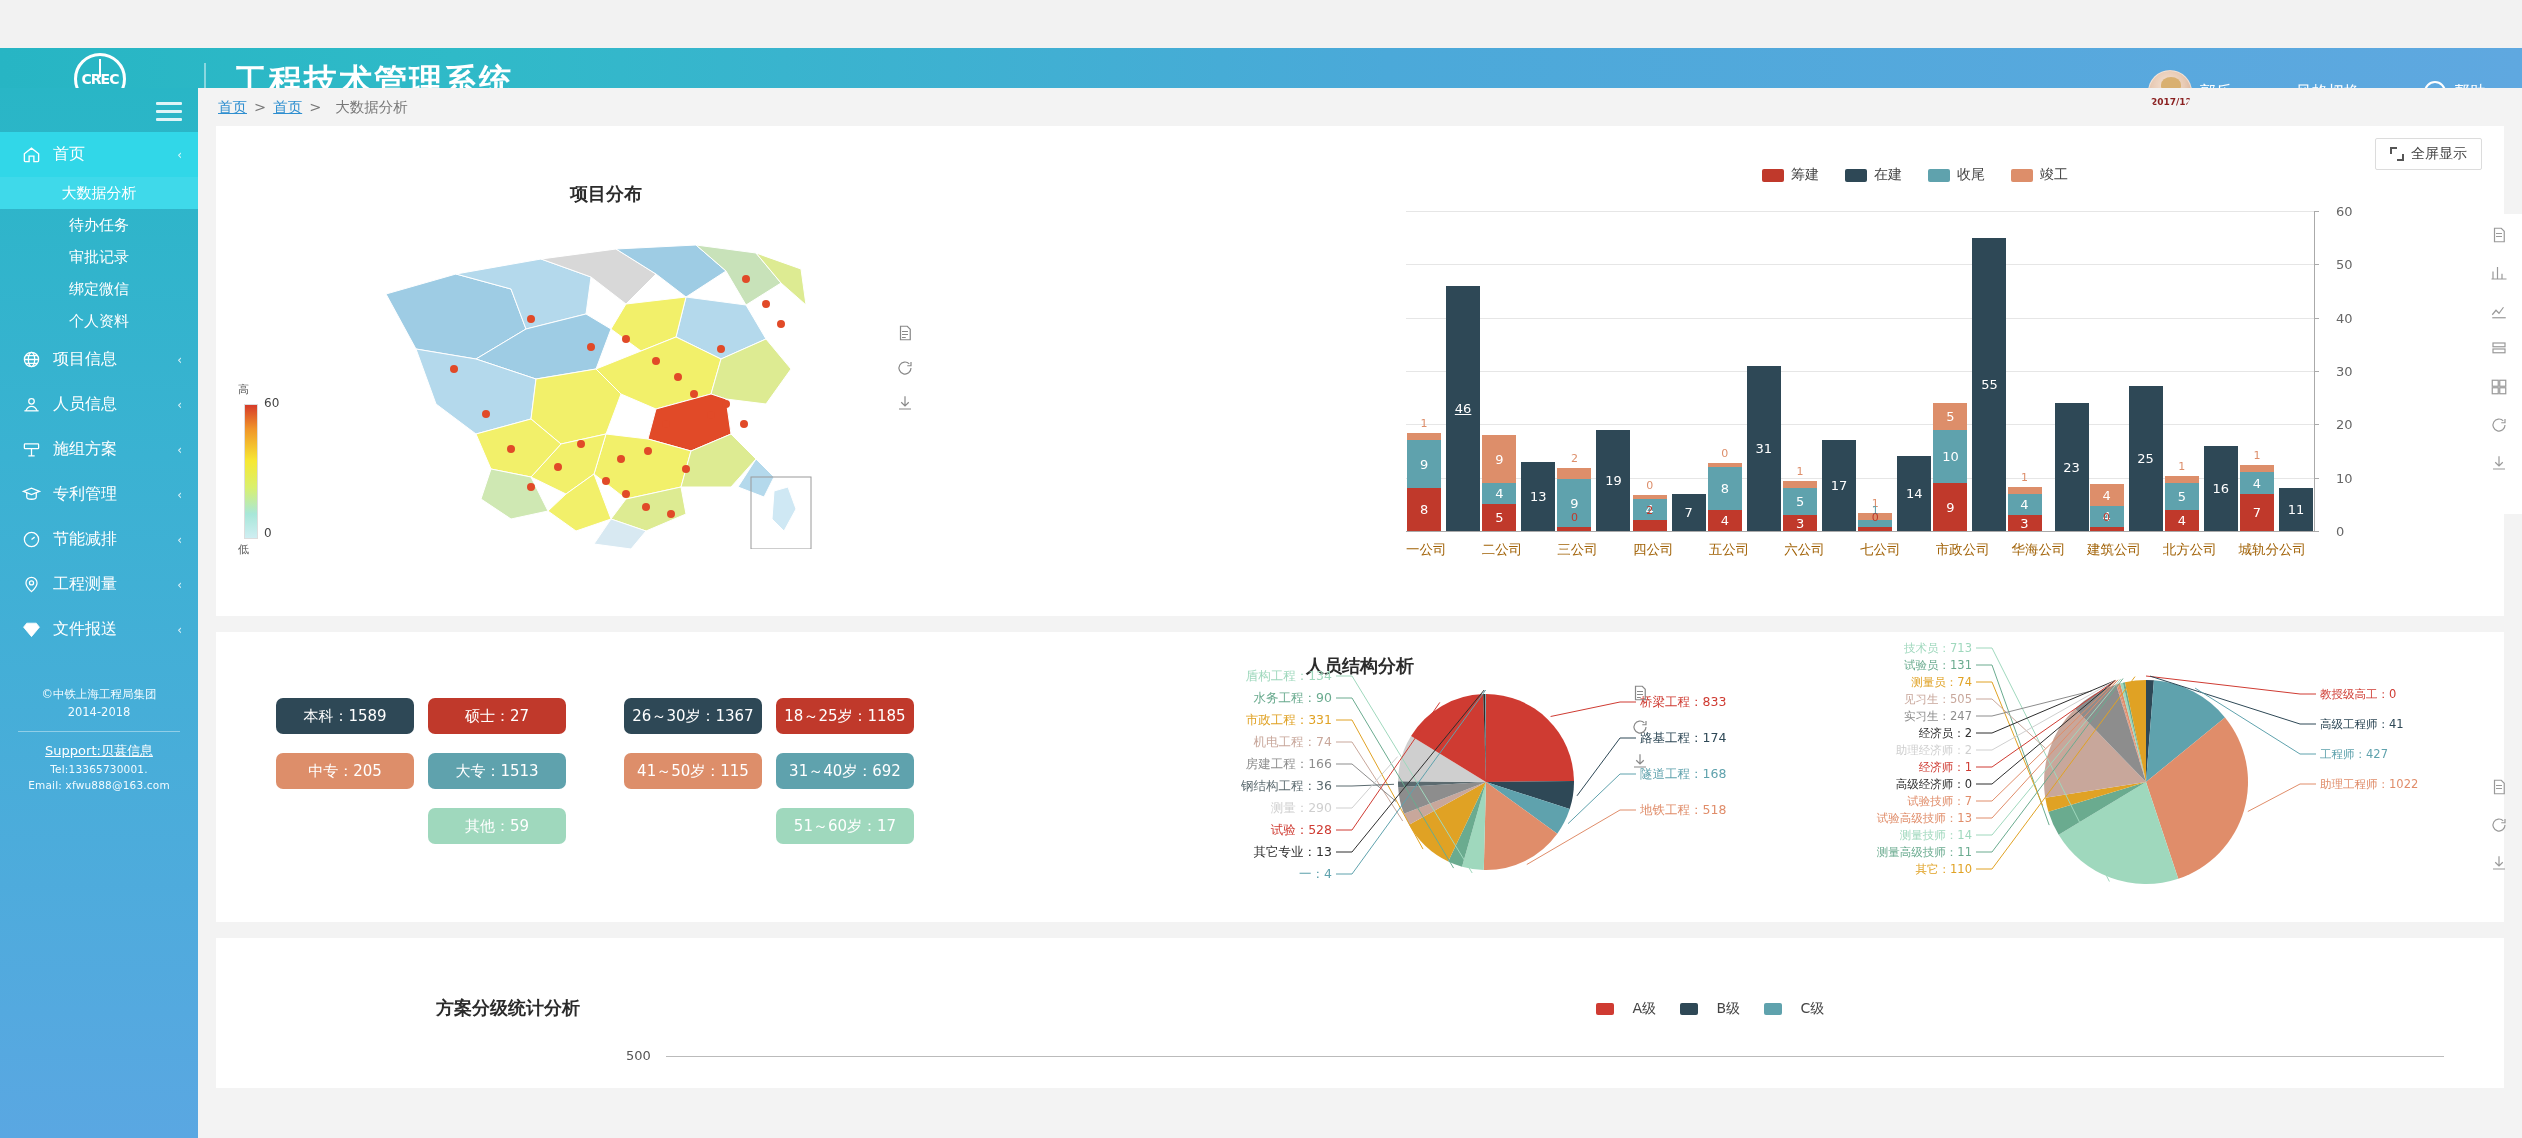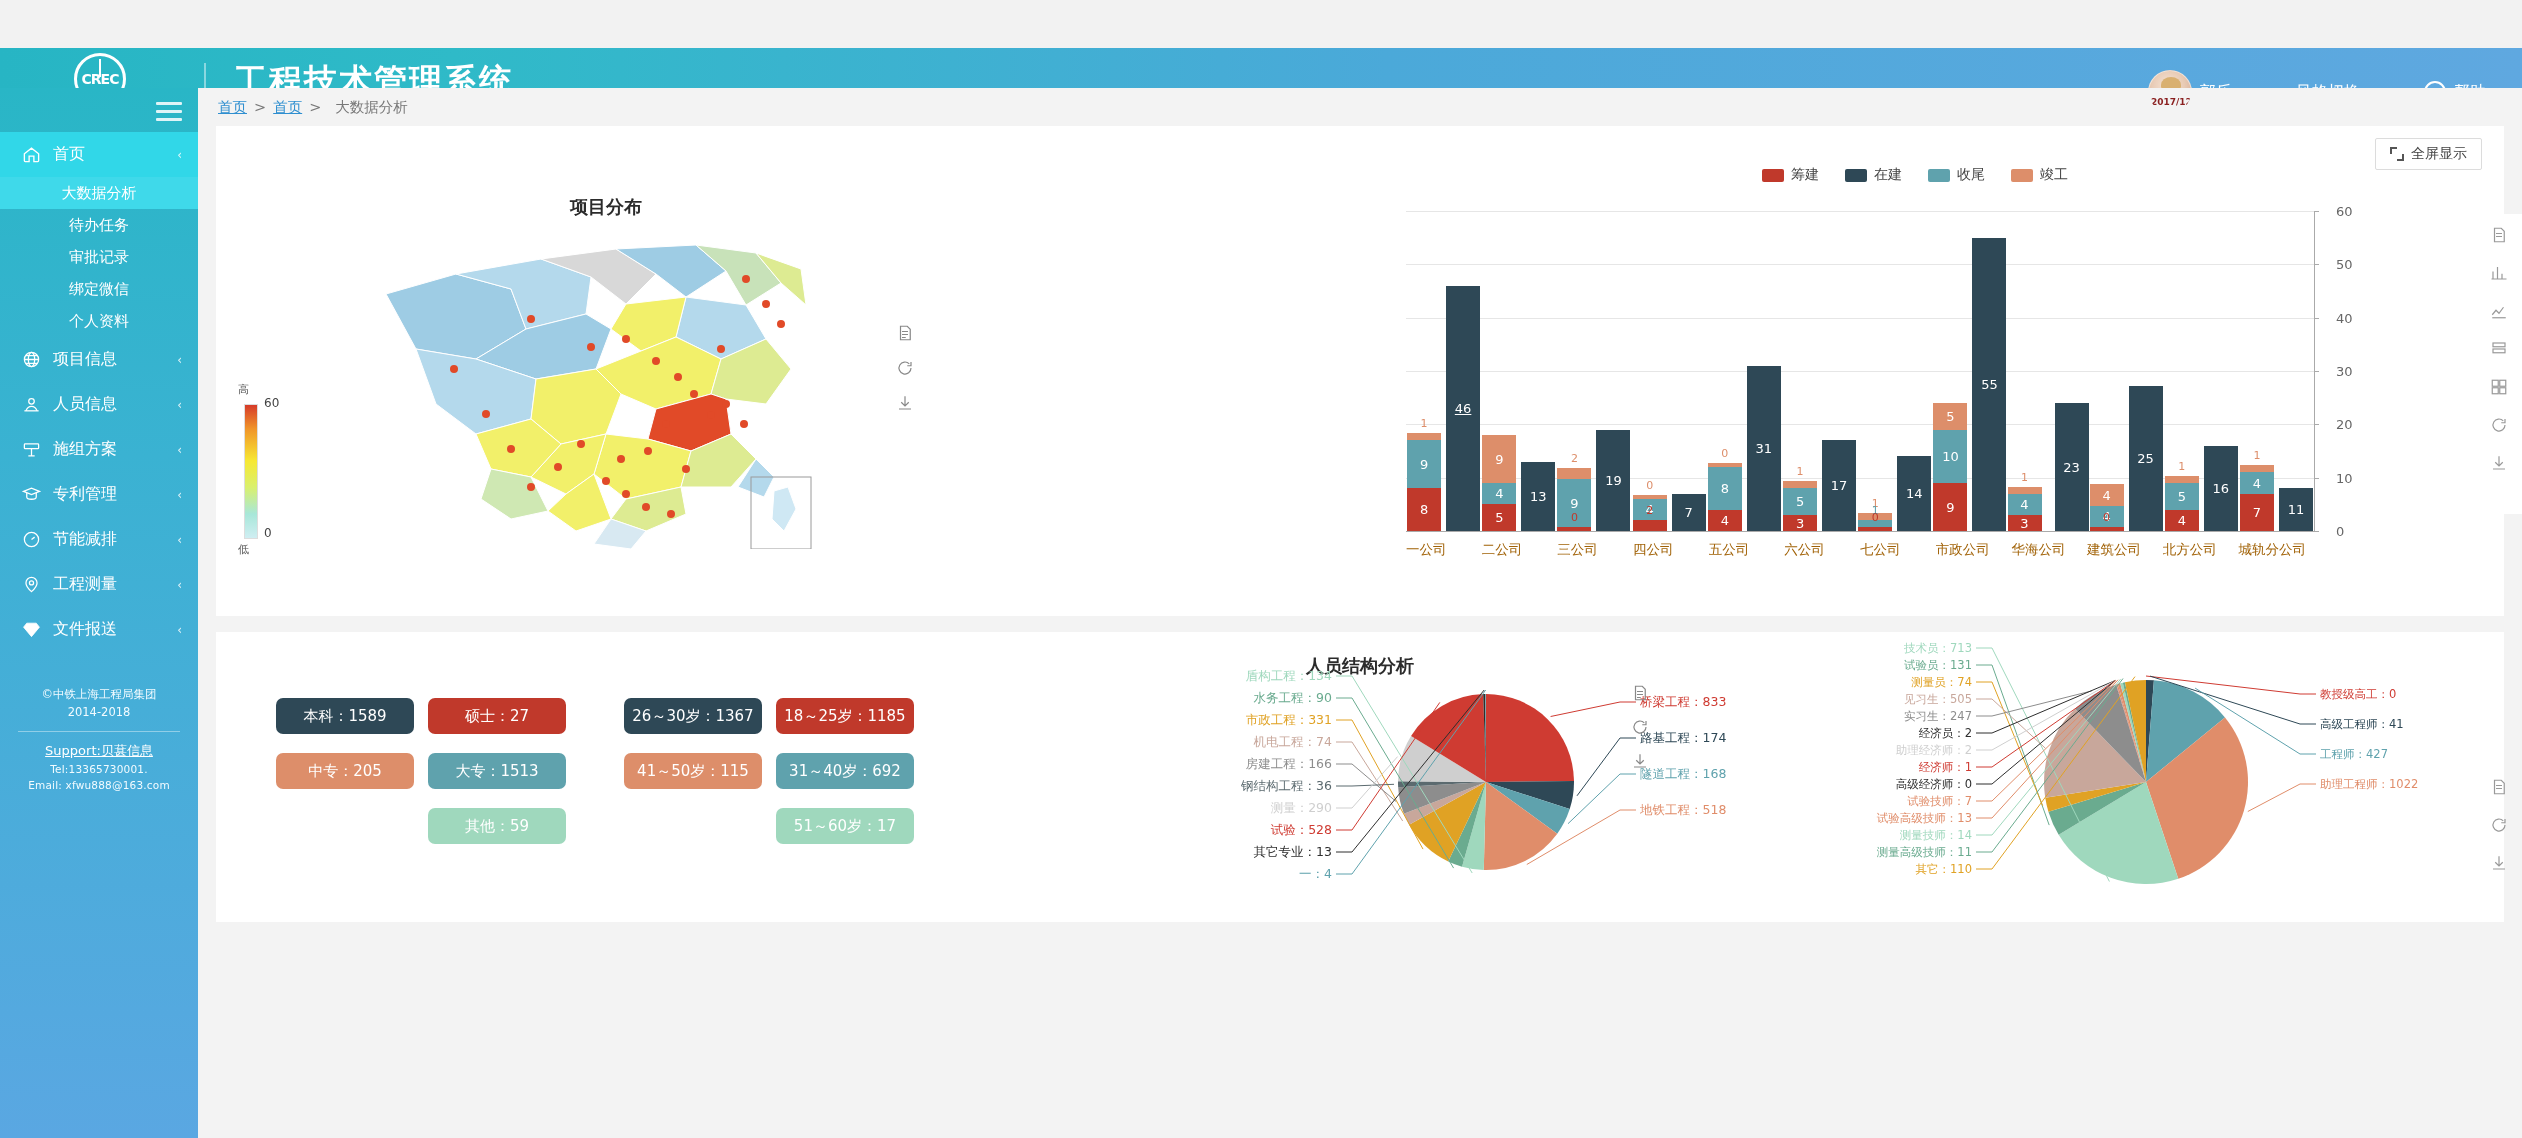--- a/index.html
+++ b/index.html
@@ -74,21 +74,21 @@
     position:absolute; right:22px; top:12px; background:#fff; border:1px solid #dcdcdc;
     padding:6px 14px; font-size:14px; color:#444; display:flex; align-items:center; gap:7px; cursor:pointer;
     border-radius:2px;
   }
   .fs-ic{ width:14px;height:14px;position:relative;display:inline-block;}
   .fs-ic:before,.fs-ic:after{content:"";position:absolute;width:5px;height:5px;border:2px solid #555;}
   .fs-ic:before{left:0;top:0;border-right:none;border-bottom:none;}
   .fs-ic:after{right:0;bottom:0;border-left:none;border-top:none;}
   
   .map-box{ position:absolute; left:20px; top:48px; width:740px; height:420px;}
-  .map-title{ text-align:center; font-size:18px; font-weight:bold; color:#2b2b2b; margin-top:21px;}
+  .map-title{ text-align:center; font-size:18px; font-weight:bold; color:#2b2b2b; margin-top:8px;}
   .map-canvas{ position:absolute; left:90px; top:45px; width:540px; height:330px;}
   .legend-bar{ position:absolute; left:8px; top:230px; width:14px; height:135px;
     background:linear-gradient(180deg,#d63b2a 0%, #f0952a 18%, #f7e833 42%, #d9f06e 62%, #a8e7d9 82%, #cfeef2 100%);
     border:1px solid #ddd;}
   .legend-top{ position:absolute; left:2px; top:208px; font-size:11px; color:#555;}
   .legend-max{ position:absolute; left:28px; top:222px; font-size:12px; color:#444;}
   .legend-min{ position:absolute; left:28px; top:352px; font-size:12px; color:#444;}
   .legend-bot{ position:absolute; left:2px; top:368px; font-size:11px; color:#555;}
   .map-tools{ position:absolute; left:660px; top:150px; display:flex; flex-direction:column; gap:17px; color:#777;}
   .tool-ic{ width:18px;height:18px; cursor:pointer; }
@@ -743,20 +743,30 @@
           <polyline points="444.6,47.1 316.0,203.0 300.0,203.0" fill="none" stroke="#9fd8bd" stroke-width="1"></polyline>
           <text x="296" y="207" text-anchor="end" font-size="11.5" fill="#9fd8bd" font-family="&quot;DejaVu Sans&quot;,&quot;Liberation Sans&quot;,sans-serif">测量技师：14</text>
           <polyline points="447.0,46.5 316.0,220.0 300.0,220.0" fill="none" stroke="#6aab8f" stroke-width="1"></polyline>
           <text x="296" y="224" text-anchor="end" font-size="11.5" fill="#6aab8f" font-family="&quot;DejaVu Sans&quot;,&quot;Liberation Sans&quot;,sans-serif">测量高级技师：11</text>
           <polyline points="459.0,44.6 316.0,237.0 300.0,237.0" fill="none" stroke="#e0a224" stroke-width="1"></polyline>
           <text x="296" y="241" text-anchor="end" font-size="11.5" fill="#e0a224" font-family="&quot;DejaVu Sans&quot;,&quot;Liberation Sans&quot;,sans-serif">其它：110</text>
         </g>
     </svg>
   </div>
 
+  <div class="panel p3">
+    <div class="p3-title">方案分级统计分析</div>
+    <div class="p3-legend">
+      <span class="lg"><i style="background:#cf3b32;width:18px;height:12px;display:inline-block;border-radius:2px"></i>&nbsp;<span>A级</span></span>
+      <span class="lg"><i style="background:#2e4856;width:18px;height:12px;display:inline-block;border-radius:2px"></i>&nbsp;<span>B级</span></span>
+      <span class="lg"><i style="background:#5fa2ad;width:18px;height:12px;display:inline-block;border-radius:2px"></i>&nbsp;<span>C级</span></span>
+    </div>
+    <div class="p3-y">500</div>
+    <div class="p3-axis"></div>
+  </div>
 
   <div class="rrail">
     <span class="rr-ic">
         <svg width="18" height="18" viewBox="0 0 24 24" fill="none" stroke="#999" stroke-width="1.6">
           <path d="M6 3h9l4 4v14H6z"></path>
           <path d="M8 10h8M8 14h8"></path>
         </svg>
       </span>
     <span class="rr-ic">
         <svg width="18" height="18" viewBox="0 0 24 24" fill="none" stroke="#999" stroke-width="1.6">

